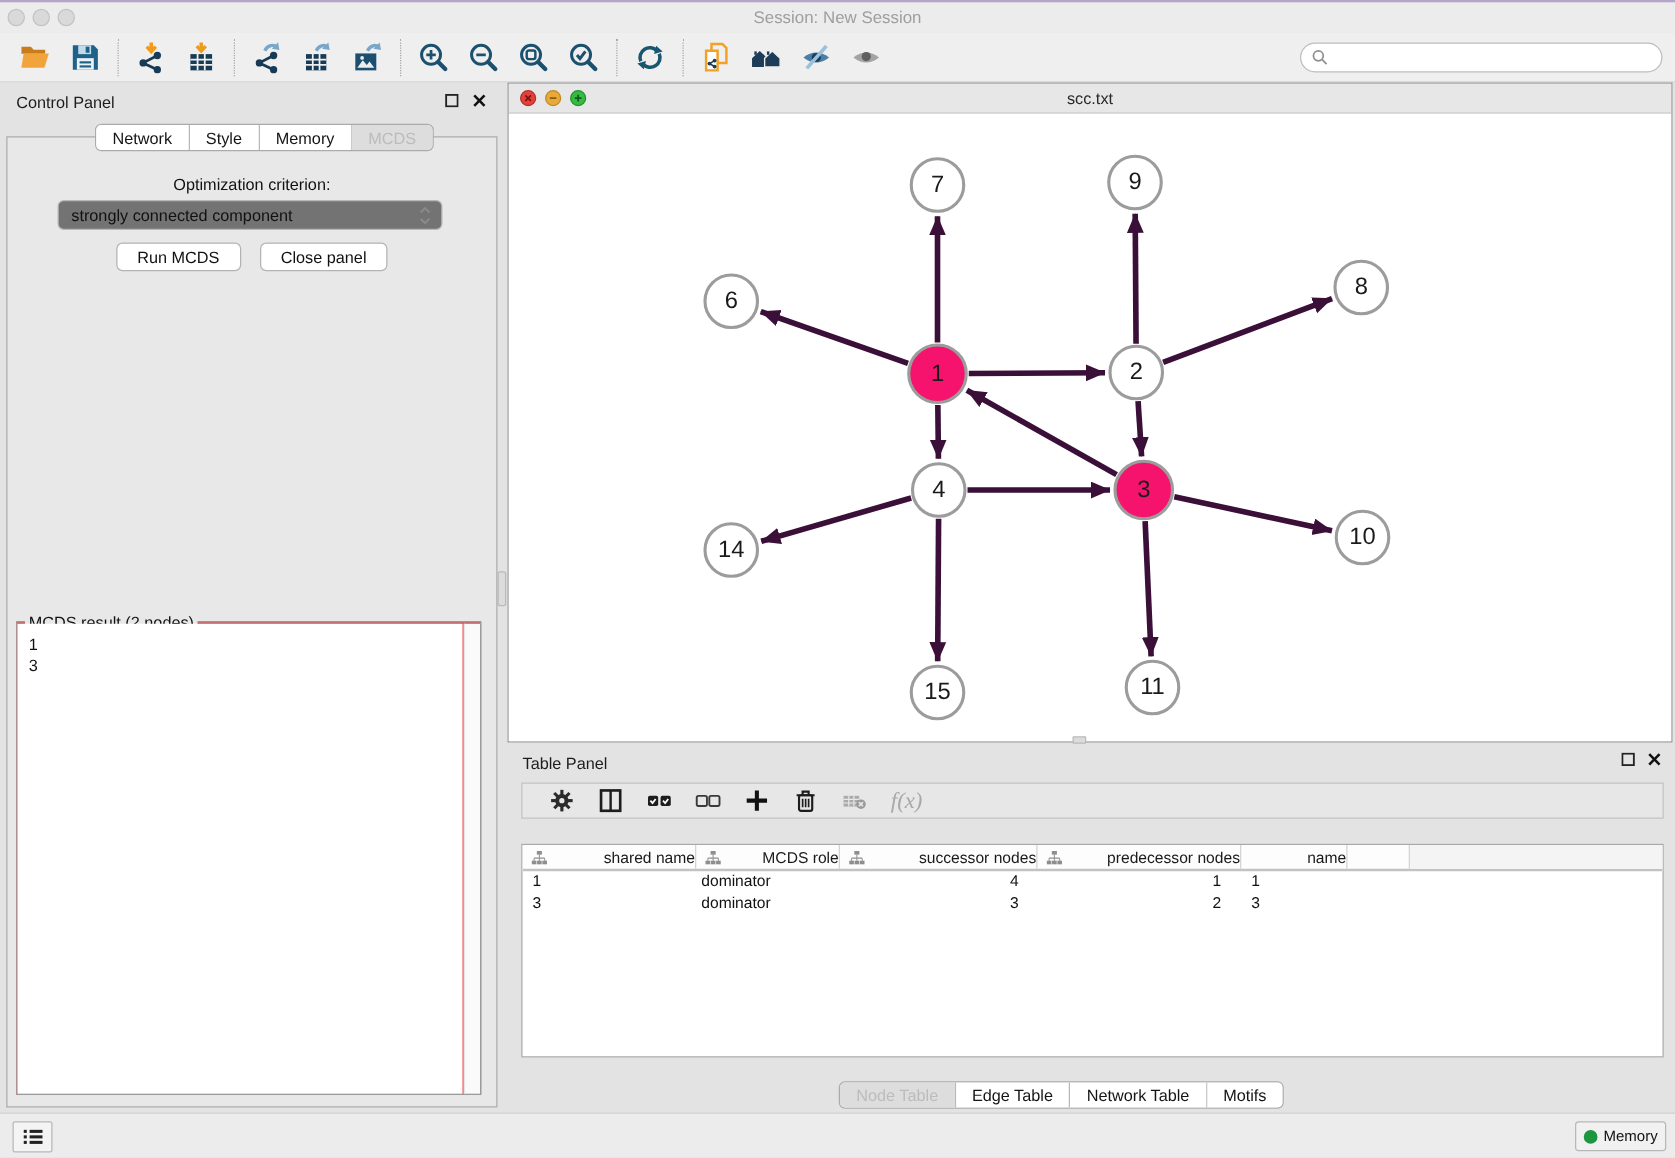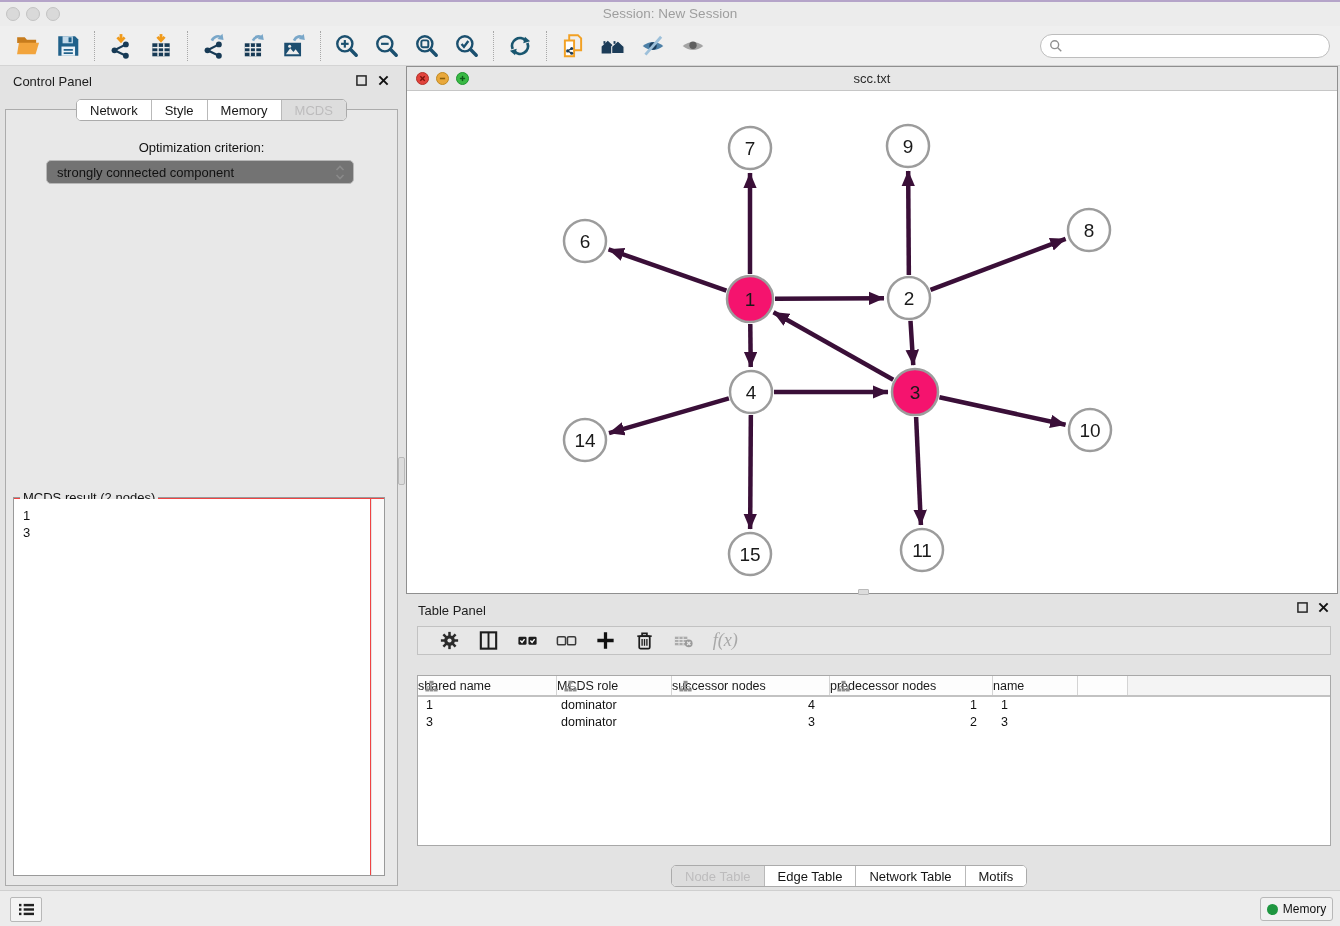--- a/index.html
+++ b/index.html
@@ -90,21 +90,21 @@
   .tp-toolbar { position:absolute; left:11px; top:29px; width:914px; height:29px;
     border:1px solid #C2C2C2; background:#E7E7E7;
     display:flex; align-items:center; gap:9px; padding-left:16px; }
   .ttbtn { width:30px; height:30px; display:flex; align-items:center; justify-content:center;
     background:none; border:none; }
   .ttbtn svg { width:23px; height:23px; }
   .tp-table { position:absolute; left:11px; top:78px; width:914px; height:171px;
     background:#fff; border:1px solid #A8A8A8; overflow:hidden; }
   .thead { display:flex; height:21px; border-bottom:2px solid #C2C2C2; background:#FDFDFD; }
   .th { position:relative; border-right:1px solid #D4D4D4; display:flex;
-    align-items:center; justify-content:flex-start; font-size:12.5px; color:#1a1a1a; }
+    align-items:center; justify-content:flex-end; font-size:12.5px; color:#1a1a1a; }
   .th .tree-ic { position:absolute; left:7px; top:4px; }
   .th-fill { flex:1; background:#F4F4F4; border-right:none; }
   .trow { display:flex; height:16.5px; font-size:12.5px; color:#111; }
   .td { padding-top:1px; }
   .al { text-align:left; } .ar { text-align:right; }
   .c0 { width:139px; padding-left:8px; }
   .c1 { width:115px; padding-left:4px; }
   .c2 { width:158px; padding-right:15px; }
   .c3 { width:163px; padding-right:16px; }
   .c4 { width:85px; padding-left:8px; }
@@ -319,20 +319,24 @@
       <div class="seg selected">MCDS</div>
     </div>
     <div class="cp-body">
       <div class="opt-label">Optimization criterion:</div>
       <div class="dropdown">
         <span class="dd-text">strongly connected component</span>
         <svg width="10" height="17" viewBox="0 0 10 17">
           <polyline points="1.5,6 5,2.5 8.5,6" fill="none" stroke="#8A8A8A" stroke-width="1.6"></polyline>
           <polyline points="1.5,11 5,14.5 8.5,11" fill="none" stroke="#8A8A8A" stroke-width="1.6"></polyline>
         </svg>
+      </div>
+      <div class="btn-row">
+        <button class="pbtn">Run MCDS</button>
+        <button class="pbtn">Close panel</button>
       </div>
       <div class="result-box">
         <span class="result-legend">MCDS result (2 nodes)</span>
         <div class="result-text">
           <div>1</div>
           <div>3</div>
         </div>
         <div class="result-scroll"></div>
       </div>
     </div>

